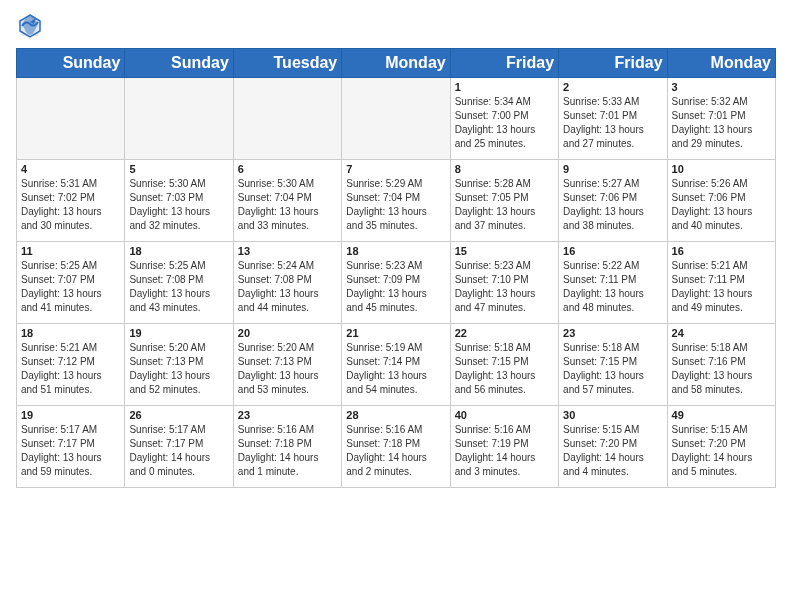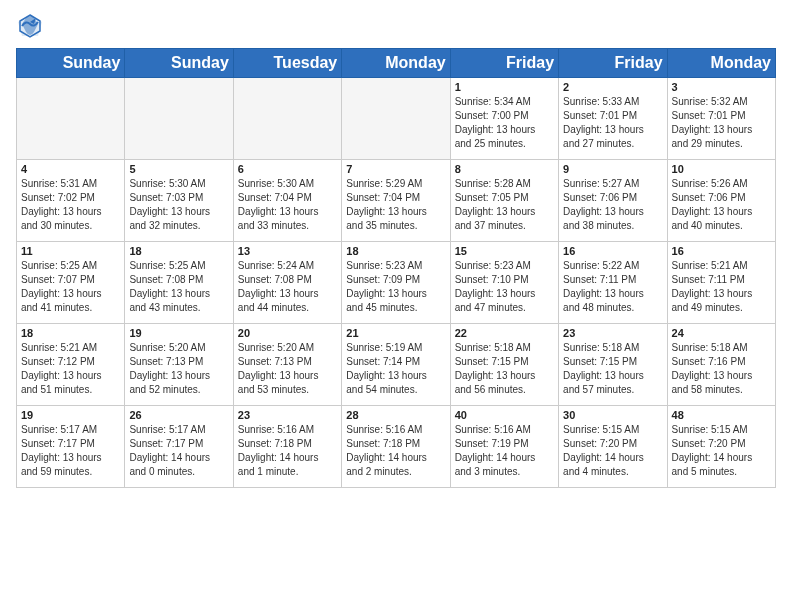--- a/index.html
+++ b/index.html
@@ -258,19 +258,19 @@
           </td>
           <td>
             <span class="day-num">40</span>
             <div class="day-info">Sunrise: 5:16 AM<br>Sunset: 7:19 PM<br>Daylight: 14 hours<br>and 3 minutes.</div>
           </td>
           <td>
             <span class="day-num">30</span>
             <div class="day-info">Sunrise: 5:15 AM<br>Sunset: 7:20 PM<br>Daylight: 14 hours<br>and 4 minutes.</div>
           </td>
           <td>
-            <span class="day-num">48</span>
+            <span class="day-num">49</span>
             <div class="day-info">Sunrise: 5:15 AM<br>Sunset: 7:20 PM<br>Daylight: 14 hours<br>and 5 minutes.</div>
           </td>
         </tr>
       </tbody>
   </table>
 </div>
 
 </body></html>

